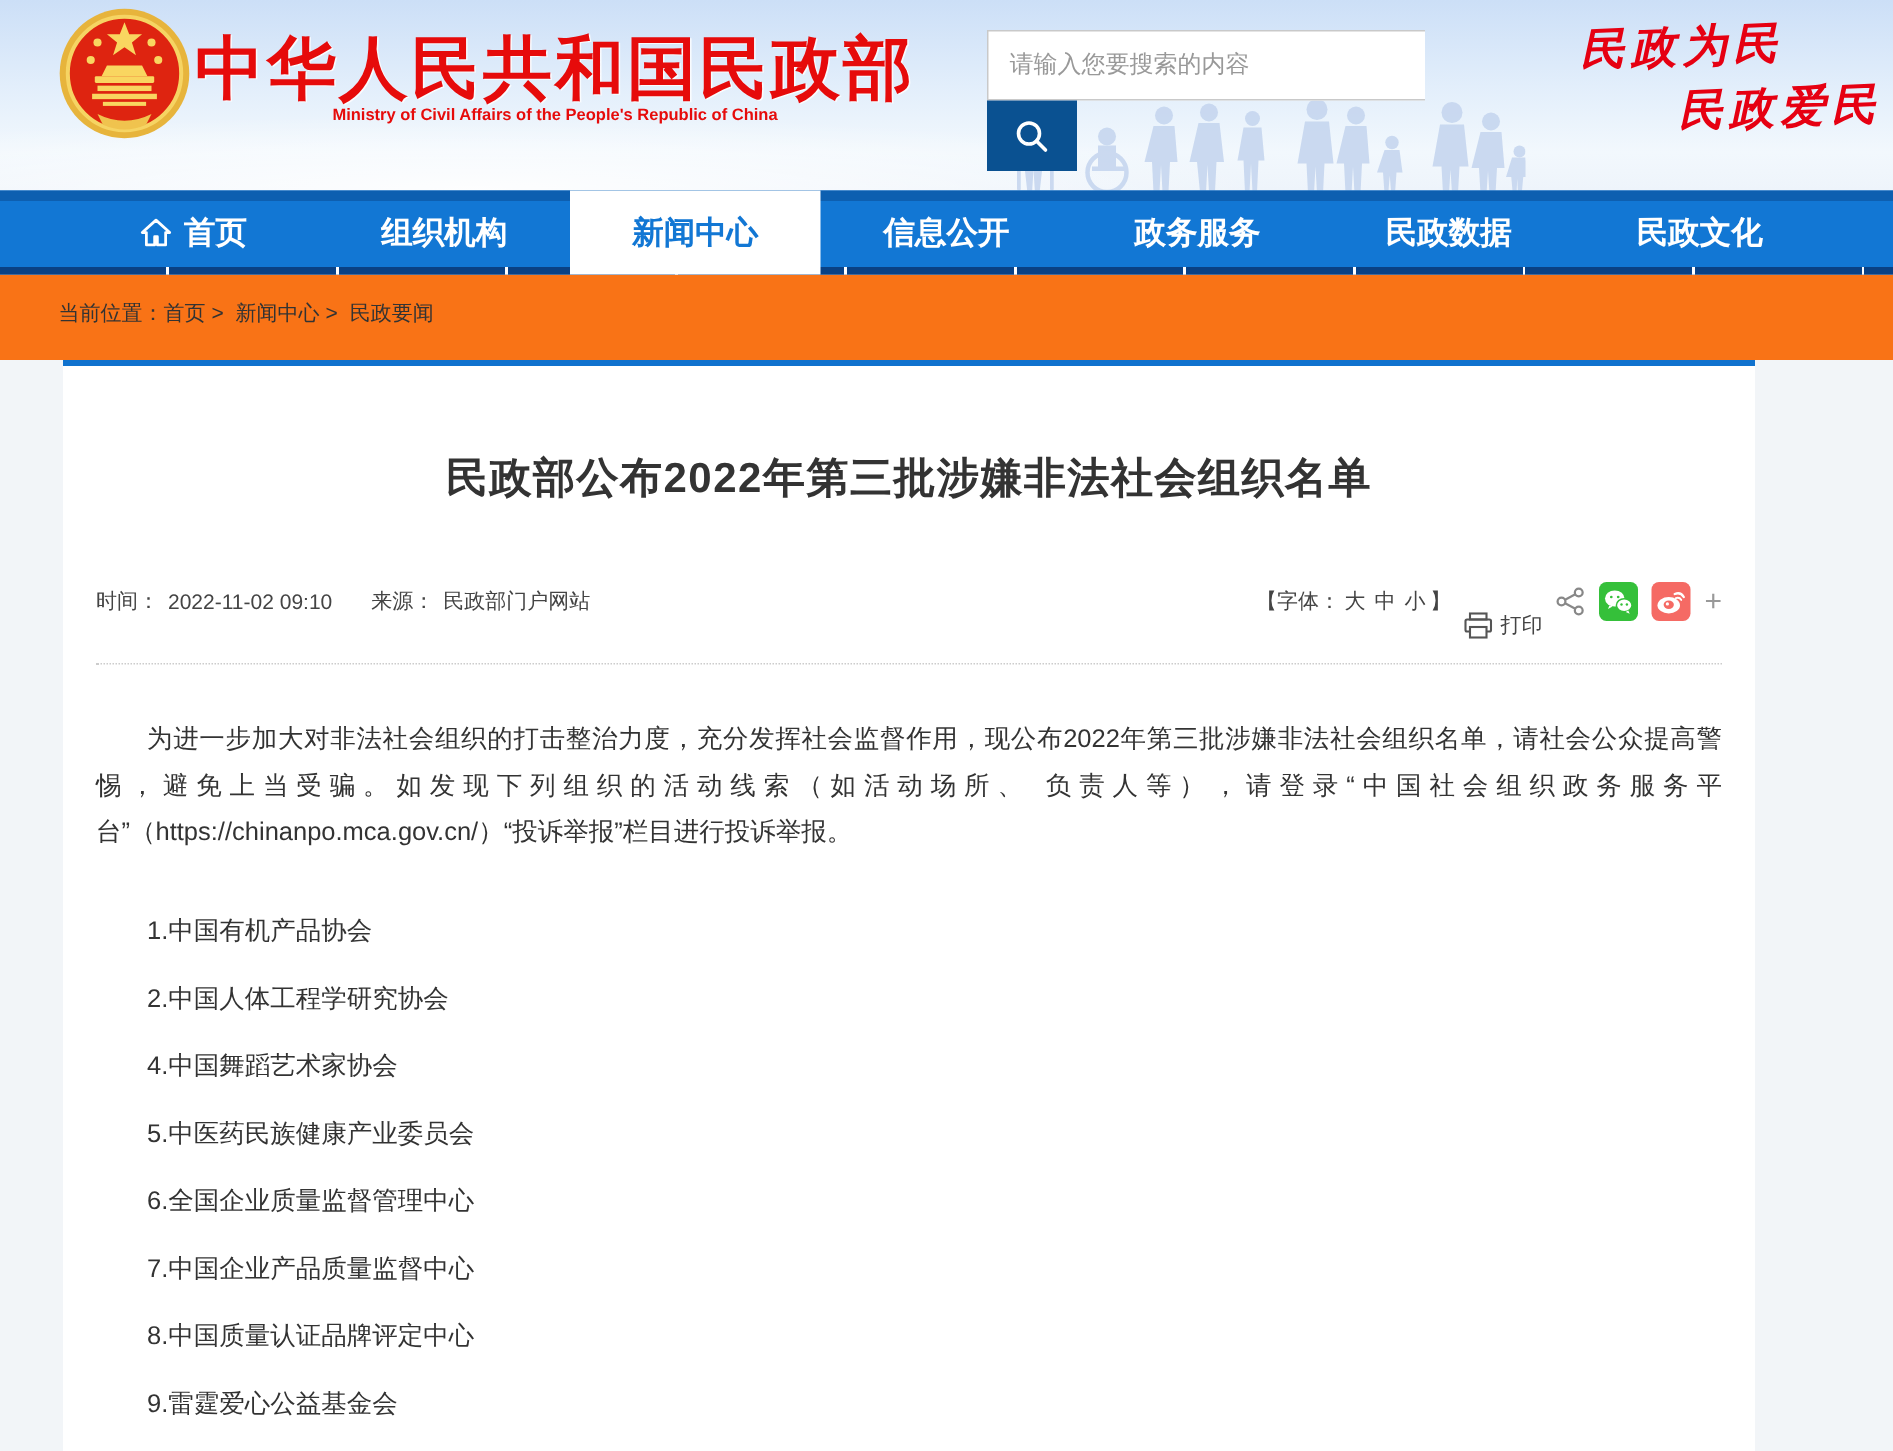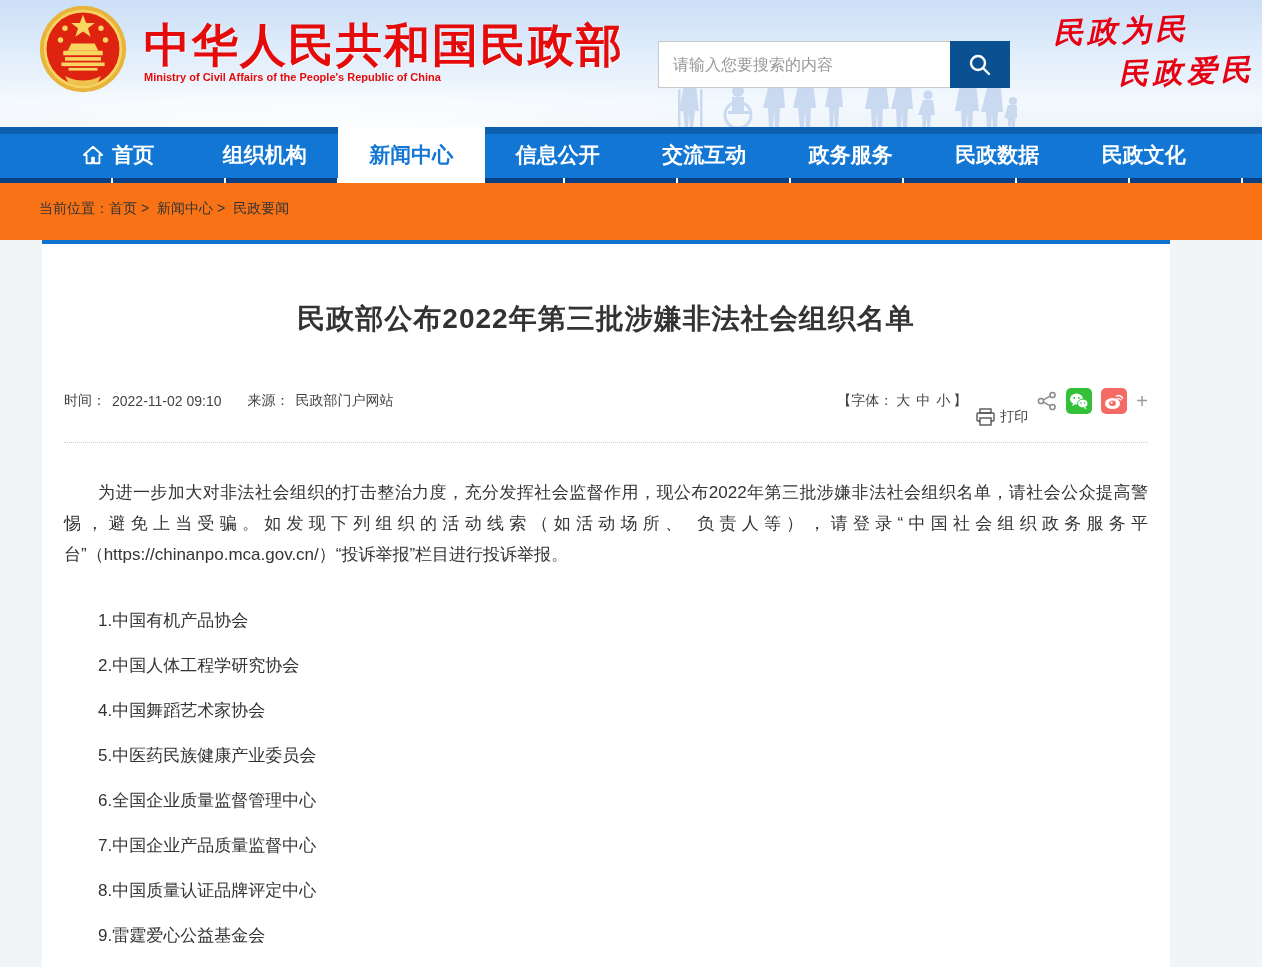--- a/index.html
+++ b/index.html
@@ -16,28 +16,28 @@
     height: 127px;
     background: linear-gradient(180deg, #ccdff7 0%, #e2eefb 45%, #f2f8fd 80%, #eef4fb 100%);
     overflow: hidden;
   }
   .header .mist {
     position: absolute; left: 0; bottom: 0; width: 100%; height: 60px;
     background: radial-gradient(60% 120% at 25% 100%, rgba(255,255,255,.9) 0%, rgba(255,255,255,0) 70%);
   }
   .brand { position: absolute; left: 38px; top: 4px; display: flex; align-items: center; }
   .emblem { width: 90px; height: 90px; }
-  .brand-text { margin-left: 16px; padding-top: 6px; }
+  .brand-text { margin-left: 2px; padding-top: 6px; text-align: center; }
   .site-title {
     font-size: 46px; font-weight: bold; color: #e60b0b; letter-spacing: 2px;
     line-height: 48px; text-shadow: 1px 1px 0 rgba(255,255,255,.8);
   }
   .site-subtitle { font-size: 11px; font-weight: bold; color: #e60b0b; margin-top: 2px; }
 
-  .search-wrap { position: absolute; left: 658px; top: 41px; display: flex; }
+  .search-wrap { position: absolute; left: 658px; top: 20px; display: flex; flex-direction: column; }
   .search-input {
     width: 292px; height: 47px; border: 1px solid #c9c9c9; border-right: none;
     padding: 0 14px; font-size: 16px; color: #333; outline: none; background: #fff;
     font-family: "Liberation Sans", sans-serif;
   }
   .search-input::placeholder { color: #999; }
   .search-btn {
     width: 60px; height: 47px; background: #0a5191; border: none; cursor: pointer;
     display: flex; align-items: center; justify-content: center;
   }
@@ -203,23 +203,20 @@
     <div class="nav-item">
       <span>组织机构</span>
     </div>
     <div class="nav-item active">
       <span>新闻中心</span>
     </div>
     <div class="nav-item">
       <span>信息公开</span>
     </div>
     <div class="nav-item">
-      <span>交流互动</span>
-    </div>
-    <div class="nav-item">
       <span>政务服务</span>
     </div>
     <div class="nav-item">
       <span>民政数据</span>
     </div>
     <div class="nav-item">
       <span>民政文化</span>
     </div>
   </div>
 </div>

